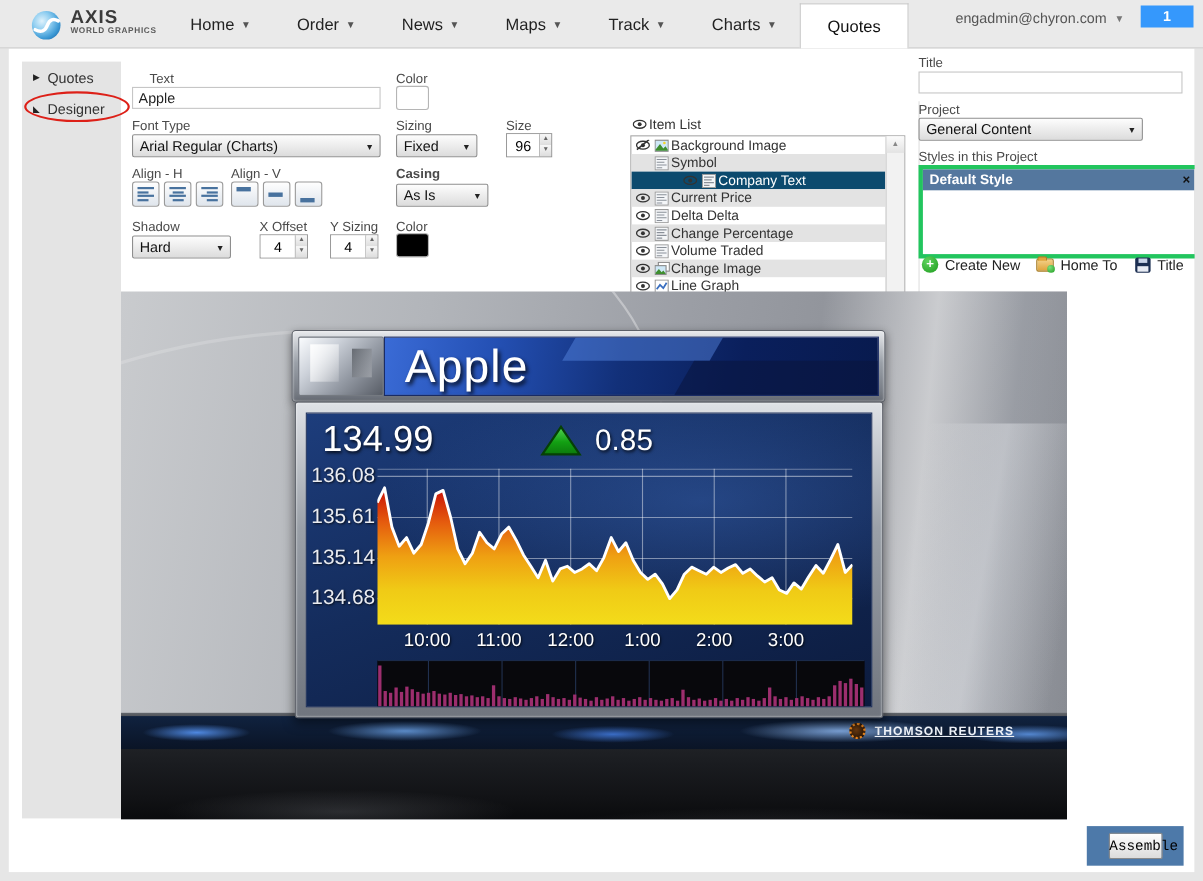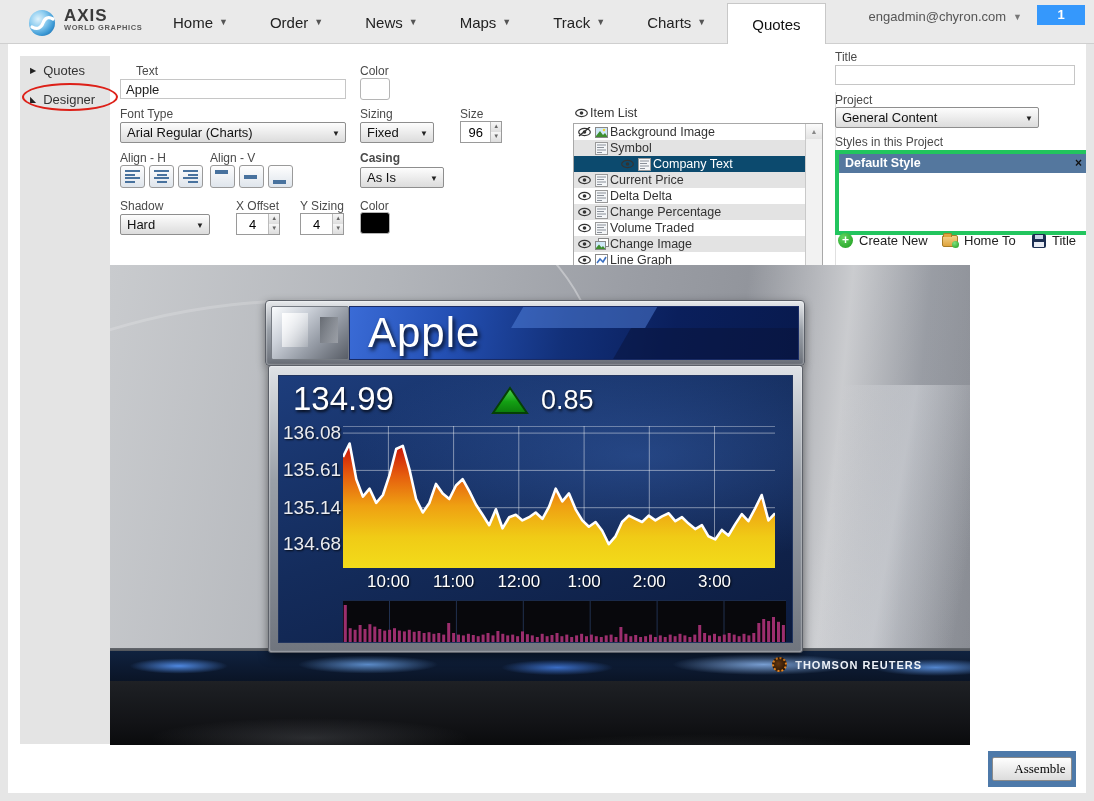--- a/index.html
+++ b/index.html
@@ -79,21 +79,21 @@
       radial-gradient(70px 11px at 8% 50%, rgba(90,155,255,.85), rgba(0,0,0,0) 70%),
       radial-gradient(100px 13px at 30% 45%, rgba(120,180,255,.75), rgba(0,0,0,0) 70%),
       radial-gradient(80px 11px at 52% 55%, rgba(70,130,235,.8), rgba(0,0,0,0) 70%),
       radial-gradient(130px 15px at 76% 45%, rgba(150,195,255,.8), rgba(0,0,0,0) 70%),
       radial-gradient(90px 12px at 96% 55%, rgba(100,160,245,.8), rgba(0,0,0,0) 70%),
       linear-gradient(#10223f,#0a1426); }
   .refl1 { position:absolute; left:40px; top:70px; width:320px; height:40px; border-radius:50%; background:radial-gradient(closest-side, rgba(200,205,215,.16), rgba(0,0,0,0)); }
   .refl2 { position:absolute; right:60px; top:86px; width:420px; height:44px; border-radius:50%; background:radial-gradient(closest-side, rgba(200,205,215,.13), rgba(0,0,0,0)); }
   .tr-logo { position:absolute; right:48px; top:9px; display:flex; align-items:center; }
   .tr-circ { width:15px; height:15px; border-radius:50%; border:2px dotted #e8851e; background:radial-gradient(circle at 40% 40%, #6b3a10, #1d1005); margin-right:8px; }
-  .tr-text { font-size:11px; font-weight:bold; letter-spacing:1px; color:#eef2f8; }
+  .tr-text { font-size:11px; font-weight:bold; letter-spacing:1px; color:#eef2f8;text-decoration:underline; }
 
   .titlebar { position:absolute; left:155px; top:35px; width:540px; height:66px; background:linear-gradient(#e7e9ec,#9aa0a8 45%,#6c717a); border:1px solid #5c6068; border-radius:4px; box-shadow:0 3px 8px rgba(0,0,0,.45), inset 0 0 2px #fff; padding:5px; display:flex; }
   .cube { width:78px; background:linear-gradient(135deg,#fafcfe 0%,#cdd2da 30%,#959ba5 62%,#585d66 100%); border:1px solid #777c84; border-radius:2px; position:relative; overflow:hidden; }
   .cube:before { content:""; position:absolute; left:10px; top:6px; width:26px; height:34px; background:linear-gradient(120deg, rgba(255,255,255,.95), rgba(255,255,255,.15)); }
   .cube:after { content:""; position:absolute; right:10px; top:10px; width:18px; height:26px; background:linear-gradient(120deg, rgba(40,44,50,.55), rgba(255,255,255,.25)); }
   .titleblue { flex:1; position:relative; overflow:hidden; background:linear-gradient(100deg,#3a6bd6 0%,#2450b4 22%,#123079 48%,#0a1f5c 72%,#081a4e 100%); border:1px solid #1a2c66; display:flex; align-items:center; }
   .titleblue .shard { position:absolute; left:38%; top:-10px; width:30%; height:60%; background:rgba(90,140,230,.45); transform:skewX(-30deg); }
   .titleblue .shard2 { position:absolute; left:60%; top:40%; width:50%; height:80%; background:rgba(10,20,60,.55); transform:skewX(-30deg); }
   .company-name { position:relative; margin-left:18px; font-size:42px; color:#fff; text-shadow:2px 3px 4px rgba(0,0,0,.85); letter-spacing:1px; }
 
@@ -106,21 +106,21 @@
   .delta { position:absolute; left:262px; top:9px; font-size:27px; color:#fff; text-shadow:1px 2px 3px rgba(0,0,0,.8); }
   .right-stats { position:absolute; right:10px; top:3px; text-align:right; font-size:16.5px; color:#e8ebf2; line-height:21px; text-shadow:1px 1px 2px rgba(0,0,0,.8); }
   .up-arrow { position:absolute; left:212px; top:10px; }
 
   .ylab { position:absolute; font-size:19px; color:#e9ebf0; text-shadow:1px 1px 2px rgba(0,0,0,.8); left:0; width:58px; text-align:left; padding-left:4px; }
   .plot { position:absolute; left:64px; top:50px; width:432px; height:142px; }
   .xlab { position:absolute; top:196px; font-size:17px; color:#fff; text-shadow:1px 1px 2px rgba(0,0,0,.85); transform:translateX(-50%); }
   .volume { position:absolute; left:64px; top:224px; width:443px; height:44px; background:#08080c; border-top:1px solid #1a2a4a; }
 
   .assemble-wrap { position:absolute; left:988px; top:751px; width:88px; height:36px; background:#4d79a9; }
-  .assemble-btn { display:block; margin:6px auto; width:80px; height:24px; background:linear-gradient(#fefefe,#dcdcdc); border:1px solid #8a8a8a; border-radius:2px; font-size:13px; font-family:Liberation Serif, serif; cursor:pointer;padding-left:16px; }
+  .assemble-btn { display:block; margin:6px auto; width:49px; height:24px; background:linear-gradient(#fefefe,#dcdcdc); border:1px solid #8a8a8a; border-radius:2px; font-size:13px; font-family:Liberation Mono, monospace; cursor:pointer; }
 
   .bottom-strip { position:absolute; left:0; right:0; bottom:0; height:8px; background:#e6e6e6; }
   .right-strip { position:absolute; right:0; top:0; width:8px; height:801px; background:#e6e6e6; }
 </style>
 </head>
 <body>
 
 <div id="page">
 
   <div class="navbar">

